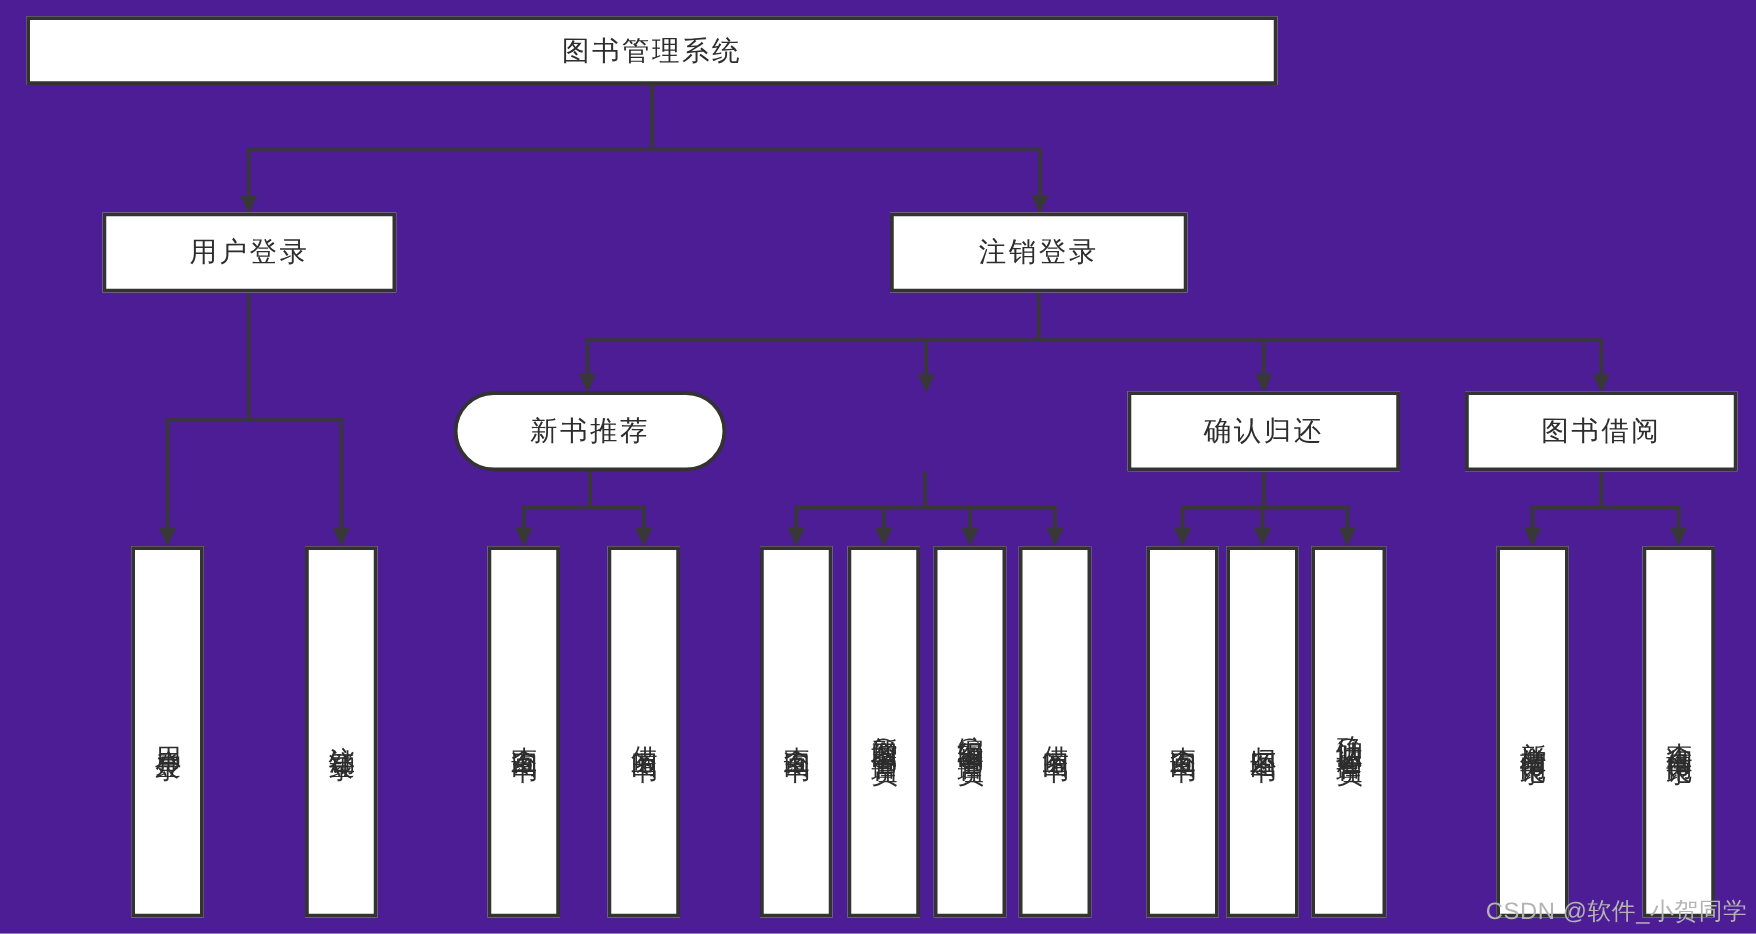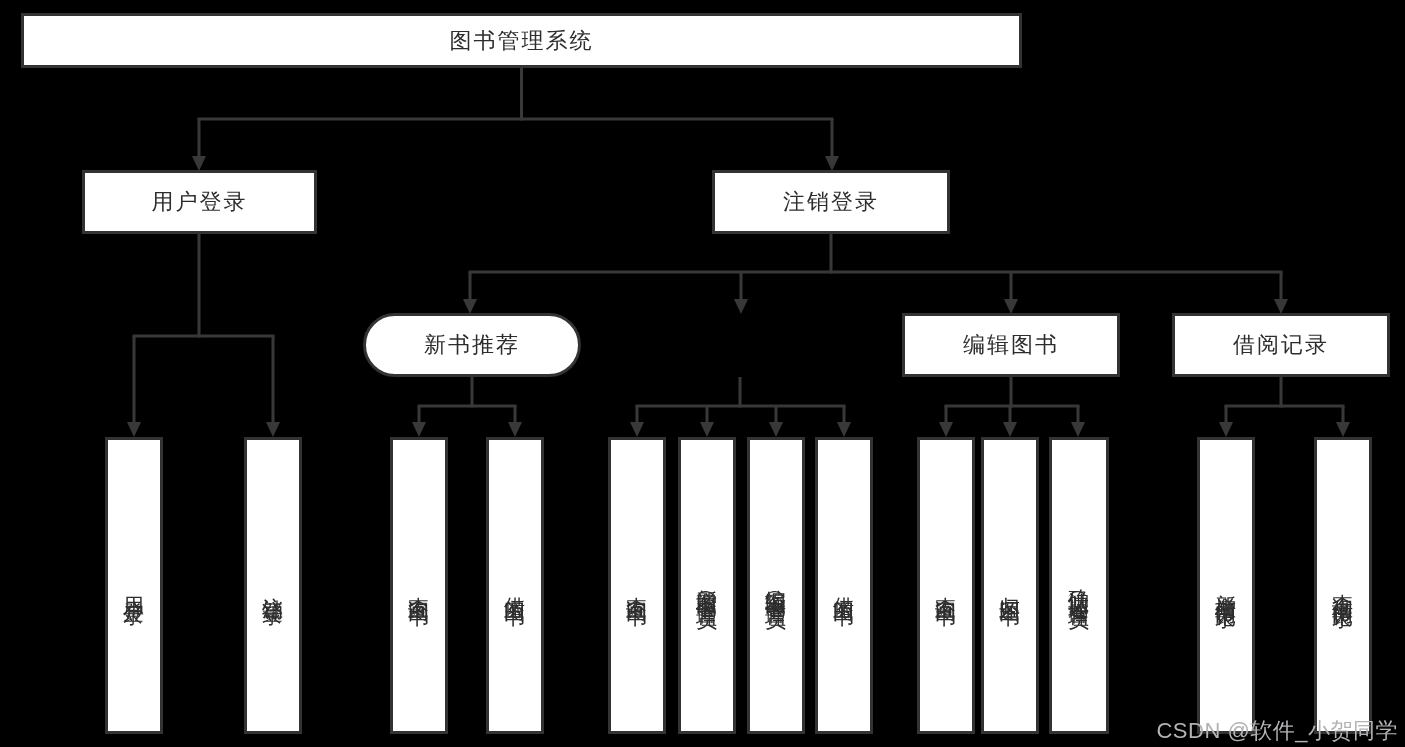--- a/index.html
+++ b/index.html
@@ -4,21 +4,21 @@
 <style>
   html, body {
     margin: 0;
     padding: 0;
     background: #ffffff;
   }
   .canvas {
     position: relative;
     width: 1405px;
     height: 747px;
-    background: #000000;
+    background: #4c1d95;
     overflow: hidden;
     font-family: "Liberation Sans", "DejaVu Sans", sans-serif;
   }
   .connector-svg {
     position: absolute;
     left: 0;
     top: 0;
     width: 1405px;
     height: 747px;
     pointer-events: none;
@@ -48,21 +48,21 @@
   .vnode .vtext {
     writing-mode: vertical-rl;
     text-orientation: mixed;
     line-height: 1;
     max-height: 285px;
   }
   .watermark {
     position: absolute;
     top: 716px;
     right: 7px;
-    font-size: 22px;
+    font-size: 19px;
     color: #b3b3b6;
     letter-spacing: 0.5px;
     white-space: nowrap;
   }
 </style>
 </head>
 <body>
 
 <div class="canvas">
 
@@ -140,24 +140,24 @@
     <span>用户登录</span>
   </div>
   <div class="node hnode" style="left:712px; top:170px; width:238px; height:64px;">
     <span>注销登录</span>
   </div>
 
   <div class="node hnode" style="left:363px; top:313px; width:218px; height:64px;border-radius:32px;">
     <span>新书推荐</span>
   </div>
   <div class="node hnode" style="left:902px; top:313px; width:218px; height:64px;">
-    <span>编辑图书</span>
+    <span>确认归还</span>
   </div>
   <div class="node hnode" style="left:1172px; top:313px; width:218px; height:64px;">
-    <span>借阅记录</span>
+    <span>图书借阅</span>
   </div>
 
   <div class="node vnode" style="left:105px;">
     <span class="vtext">用户登录</span>
   </div>
   <div class="node vnode" style="left:244px;">
     <span class="vtext">注销登录</span>
   </div>
 
   <div class="node vnode" style="left:390px;">

